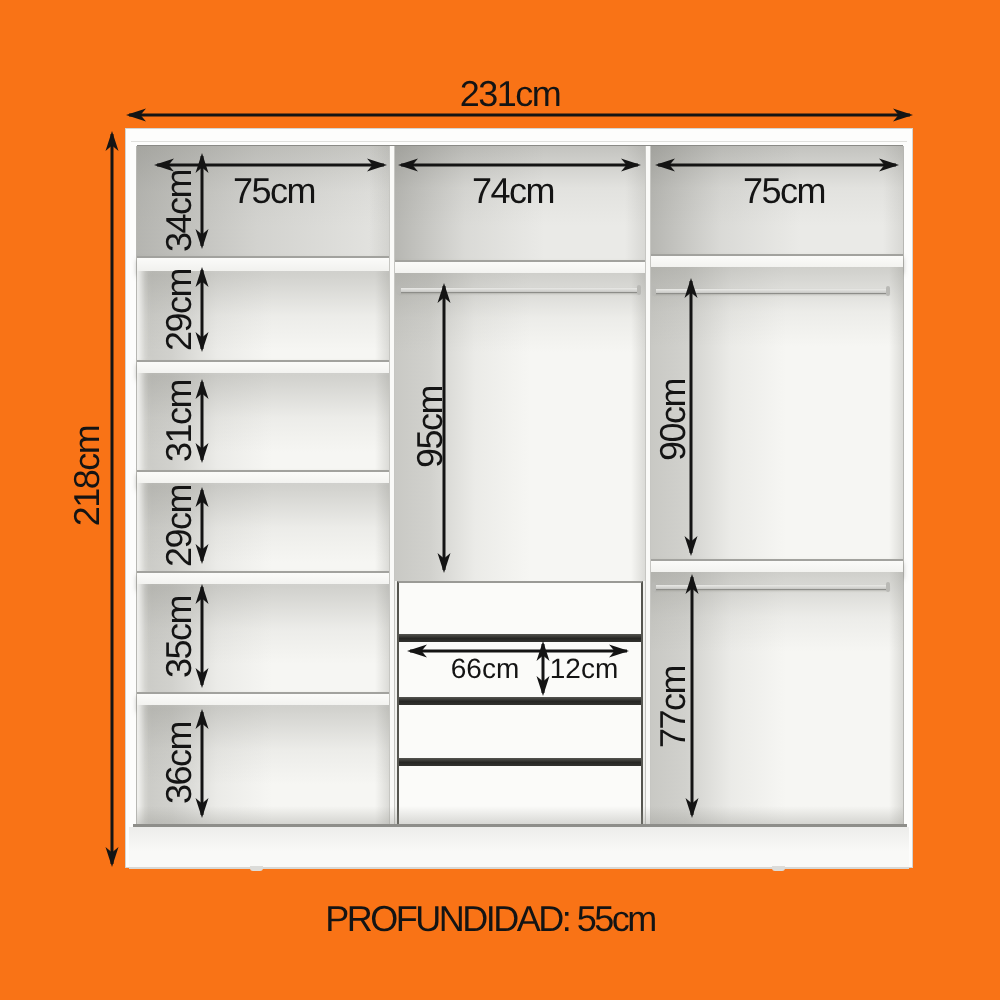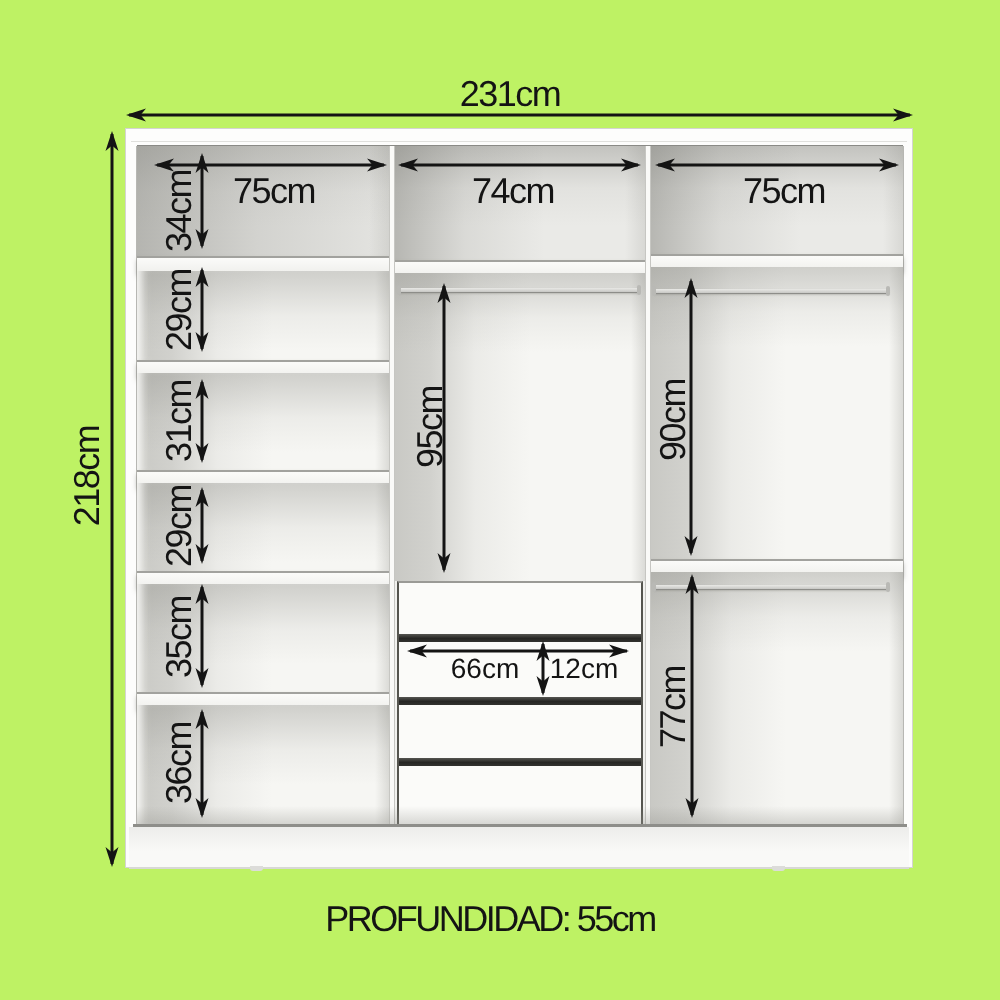--- a/index.html
+++ b/index.html
@@ -1,17 +1,17 @@
 <!DOCTYPE html>
 <html><head>
 <meta charset="utf-8">
 <style>
   html,body{margin:0;padding:0;background:#ffffff;-webkit-font-smoothing:antialiased;}
   body{width:1000px;height:1000px;font-family:"Liberation Sans",sans-serif;}
-  #stage{position:relative;width:1000px;height:1000px;overflow:hidden;background:#bef264;}
+  #stage{position:relative;width:1000px;height:1000px;overflow:hidden;background:#f97316;}
   .abs{position:absolute;}
   .sec{position:absolute;background:
       linear-gradient(to bottom, rgba(138,138,132,.36), rgba(138,138,132,.09) 45px, rgba(138,138,132,0) 80px),
       linear-gradient(to right, rgba(138,138,132,.42), rgba(138,138,132,.34) 35px, rgba(138,138,132,.10) 80px, rgba(138,138,132,0) 135px),
       linear-gradient(to left, rgba(138,138,132,.25), rgba(138,138,132,0) 14px),
       #f6f6f3;}
   .sectop{position:absolute;background:
       linear-gradient(to right, rgba(120,120,114,.45), rgba(120,120,114,.14) 70px, rgba(120,120,114,0) 150px),
       linear-gradient(to bottom, rgba(120,120,114,.34), rgba(120,120,114,.07) 42px, rgba(120,120,114,0) 80px),
       linear-gradient(to left, rgba(120,120,114,.16), rgba(120,120,114,0) 20px),

